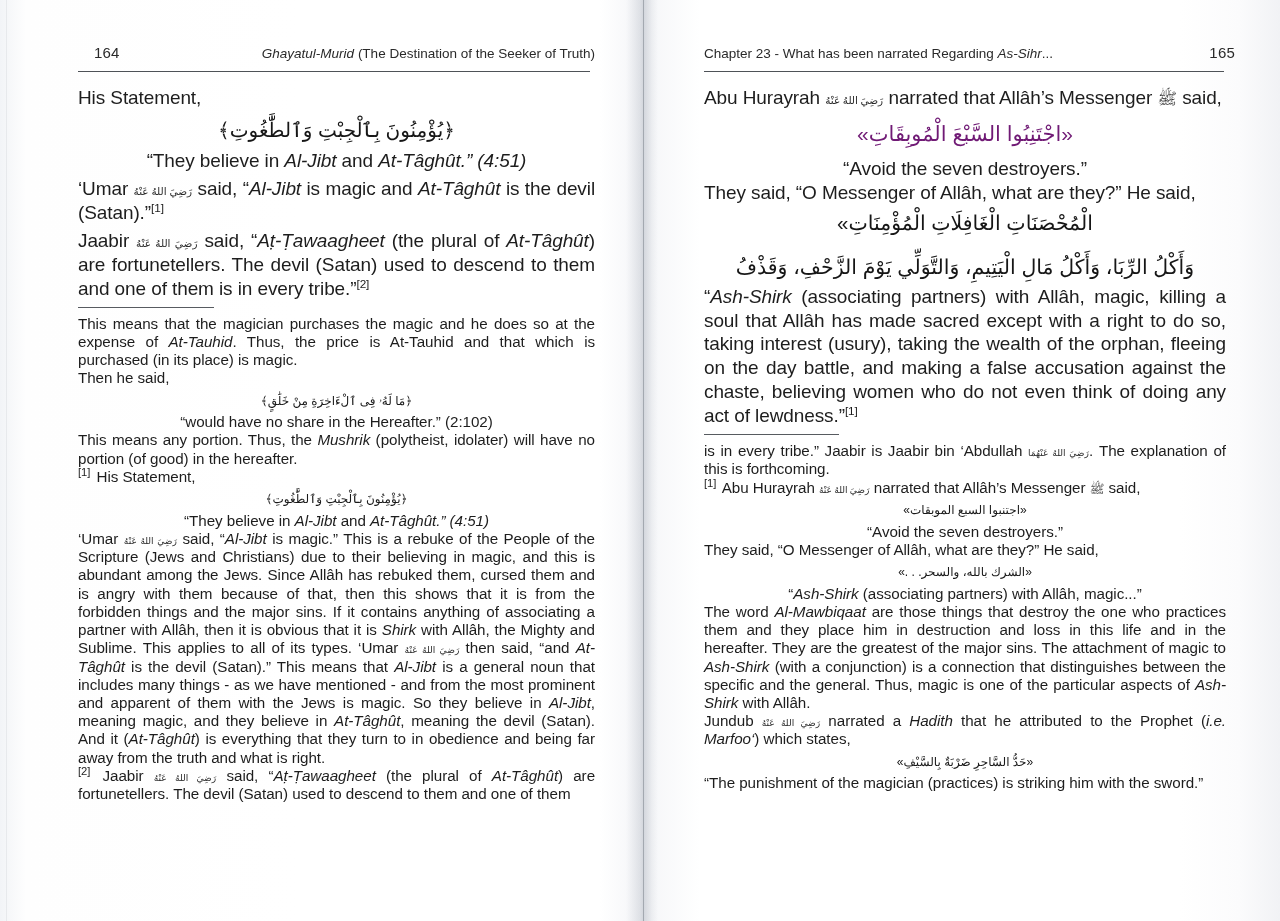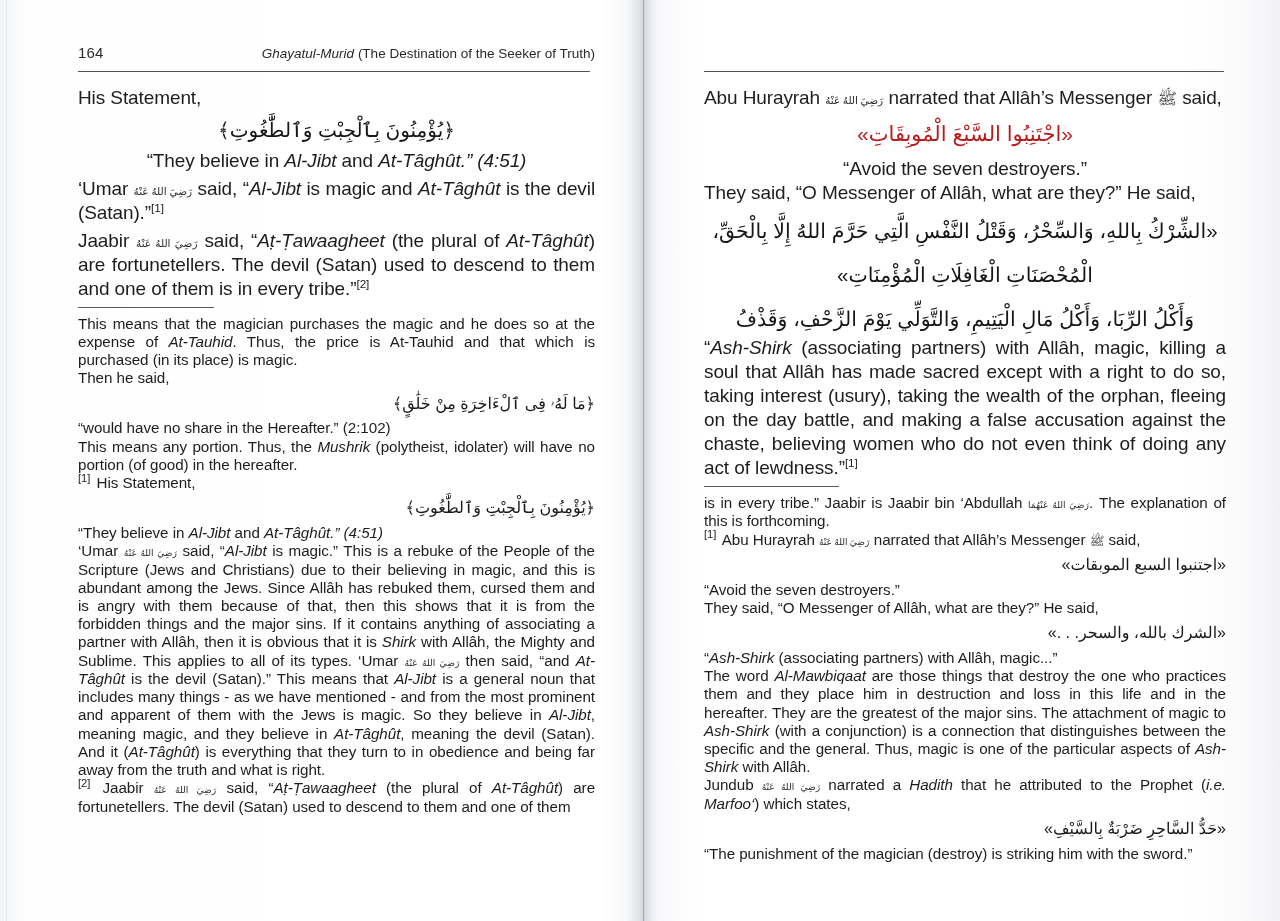--- a/index.html
+++ b/index.html
@@ -62,21 +62,21 @@
 
   
   .running-head {
     position: absolute;
     display: flex;
     align-items: flex-end;
     font-size: 13.5px;
     color: #2a2a2a;
     white-space: nowrap;
   }
-  .left .running-head  { left: 78px;  right: 48px; top: 44px; }
+  .left .running-head  { left: 94px;  right: 48px; top: 44px; }
   .right .running-head { left: 60px;  right: 45px; top: 44px; }
 
   .rh-folio  { font-size: 15px; letter-spacing: .2px; }
   .rh-title  { font-size: 13.5px; }
   .rh-title .it { font-style: italic; }
   .rh-spacer { flex: 1 1 auto; }
 
   .head-rule {
     position: absolute;
     height: 1px;
@@ -110,21 +110,21 @@
   .main-text .lead { margin-bottom: 2px; }
   .main-text .ctr  { text-align: center; }
   .main-text .para { margin-top: 4px; }
 
   
   .foot-text {
     font-size: 15.2px;
     line-height: 1.2;
     letter-spacing: -0.05px;
   }
-  .foot-text .ctr { text-align: left; }
+  .foot-text .ctr { text-align: center; }
 
   .foot-rule {
     height: 1px;
     background: #3a3f45;
     margin: 6px 0 7px 0;
     transform: scaleY(.85);
   }
   .left  .foot-rule { width: 136px; }
   .right .foot-rule { width: 135px; }
 
@@ -156,34 +156,34 @@
     line-height: 1.5;
     margin: 5px 0 4px 0;
     color: #161616;
   }
   .ar-hadith {
     display: block;
     text-align: center;
     font-size: 21px;
     line-height: 1.62;
     margin: 7px 0 6px 0;
-    color: #b91c1c;
+    color: #701a75;
   }
   .ar-hadith-block {
     display: block;
     text-align: center;
     font-size: 20.5px;
     line-height: 1.75;
     margin: 8px 0 8px 0;
     color: #161616;
   }
   .ar-small {
     display: block;
-    text-align: right;
-    font-size: 16px;
+    text-align: center;
+    font-size: 12px;
     line-height: 1.55;
     margin: 4px 0 3px 0;
     color: #191919;
   }
   
   .honor {
     font-family: Liberation Serif, serif;
     direction: rtl;
     unicode-bidi: isolate;
     font-size: .55em;
@@ -277,37 +277,43 @@
         <p>
           <span class="fnmark">[2]</span><span> Jaabir </span><span class="honor honor-sm">رَضِيَ اللهُ عَنْهُ</span><span> said, “</span><span class="it">Aṭ-Ṭawaagheet</span><span> (the plural of </span><span class="it">At-Tâghût</span><span>) are fortunetellers. The devil (Satan) used to descend to them and one of them</span>
         </p>
 
       </div>
     </div>
   </div>
 
   <div class="page right">
 
+    <div class="running-head">
+      <span class="rh-title">
+        <span>Chapter 23 - What has been narrated Regarding </span><span class="it">As-Sihr</span><span>...</span>
+      </span>
+      <span class="rh-spacer"></span>
+      <span class="rh-folio">165</span>
+    </div>
     <div class="head-rule"></div>
 
     <div class="body-col">
 
       <div class="main-text">
 
         <p>
           <span>Abu Hurayrah </span><span class="honor">رَضِيَ اللهُ عَنْهُ</span><span> narrated that Allâh’s Messenger </span><span class="sallam">ﷺ</span><span> said,</span>
         </p>
 
         <span class="ar ar-hadith">«اجْتَنِبُوا السَّبْعَ الْمُوبِقَاتِ»</span>
 
         <p class="ctr">“Avoid the seven destroyers.”</p>
 
         <p>They said, “O Messenger of Allâh, what are they?” He said,</p>
 
-        <span class="ar ar-hadith-block">«الشِّرْكُ بِاللهِ، وَالسِّحْرُ، وَقَتْلُ النَّفْسِ الَّتِي حَرَّمَ اللهُ إِلَّا بِالْحَقِّ،</span>
         <span class="ar ar-hadith-block" style="margin:0 0 8px 0">الْمُحْصَنَاتِ الْغَافِلَاتِ الْمُؤْمِنَاتِ»</span>
         <span class="ar ar-hadith-block" style="margin:0">وَأَكْلُ الرِّبَا، وَأَكْلُ مَالِ الْيَتِيمِ، وَالتَّوَلِّي يَوْمَ الزَّحْفِ، وَقَذْفُ</span>
 
         <p class="blockquote-ind">
           <span>“</span><span class="it">Ash-Shirk</span><span> (associating partners) with Allâh, magic, killing a soul that Allâh has made sacred except with a right to do so, taking interest (usury), taking the wealth of the orphan, fleeing on the day battle, and making a false accusation against the chaste, believing women who do not even think of doing any act of lewdness.”</span><span class="sup">[1]</span>
         </p>
       </div>
 
       <div class="foot-rule"></div>
 
@@ -336,21 +342,21 @@
         <p>
           <span>The word </span><span class="it">Al-Mawbiqaat</span><span> are those things that destroy the one who practices them and they place him in destruction and loss in this life and in the hereafter. They are the greatest of the major sins. The attachment of magic to </span><span class="it">Ash-Shirk</span><span> (with a conjunction) is a connection that distinguishes between the specific and the general. Thus, magic is one of the particular aspects of </span><span class="it">Ash-Shirk</span><span> with Allâh.</span>
         </p>
 
         <p>
           <span>Jundub </span><span class="honor honor-sm">رَضِيَ اللهُ عَنْهُ</span><span> narrated a </span><span class="it">Hadith</span><span> that he attributed to the Prophet (</span><span class="it">i.e. Marfoo‘</span><span>) which states,</span>
         </p>
 
         <span class="ar ar-small">«حَدُّ السَّاحِرِ ضَرْبَةٌ بِالسَّيْفِ»</span>
 
-        <p class="blockquote-ind">“The punishment of the magician (destroy) is striking him with the sword.”</p>
+        <p class="blockquote-ind">“The punishment of the magician (practices) is striking him with the sword.”</p>
 
       </div>
     </div>
   </div>
 
   <div id="spine-shadow"></div>
   <div id="spine-line"></div>
 </div>
 
 </body></html>

